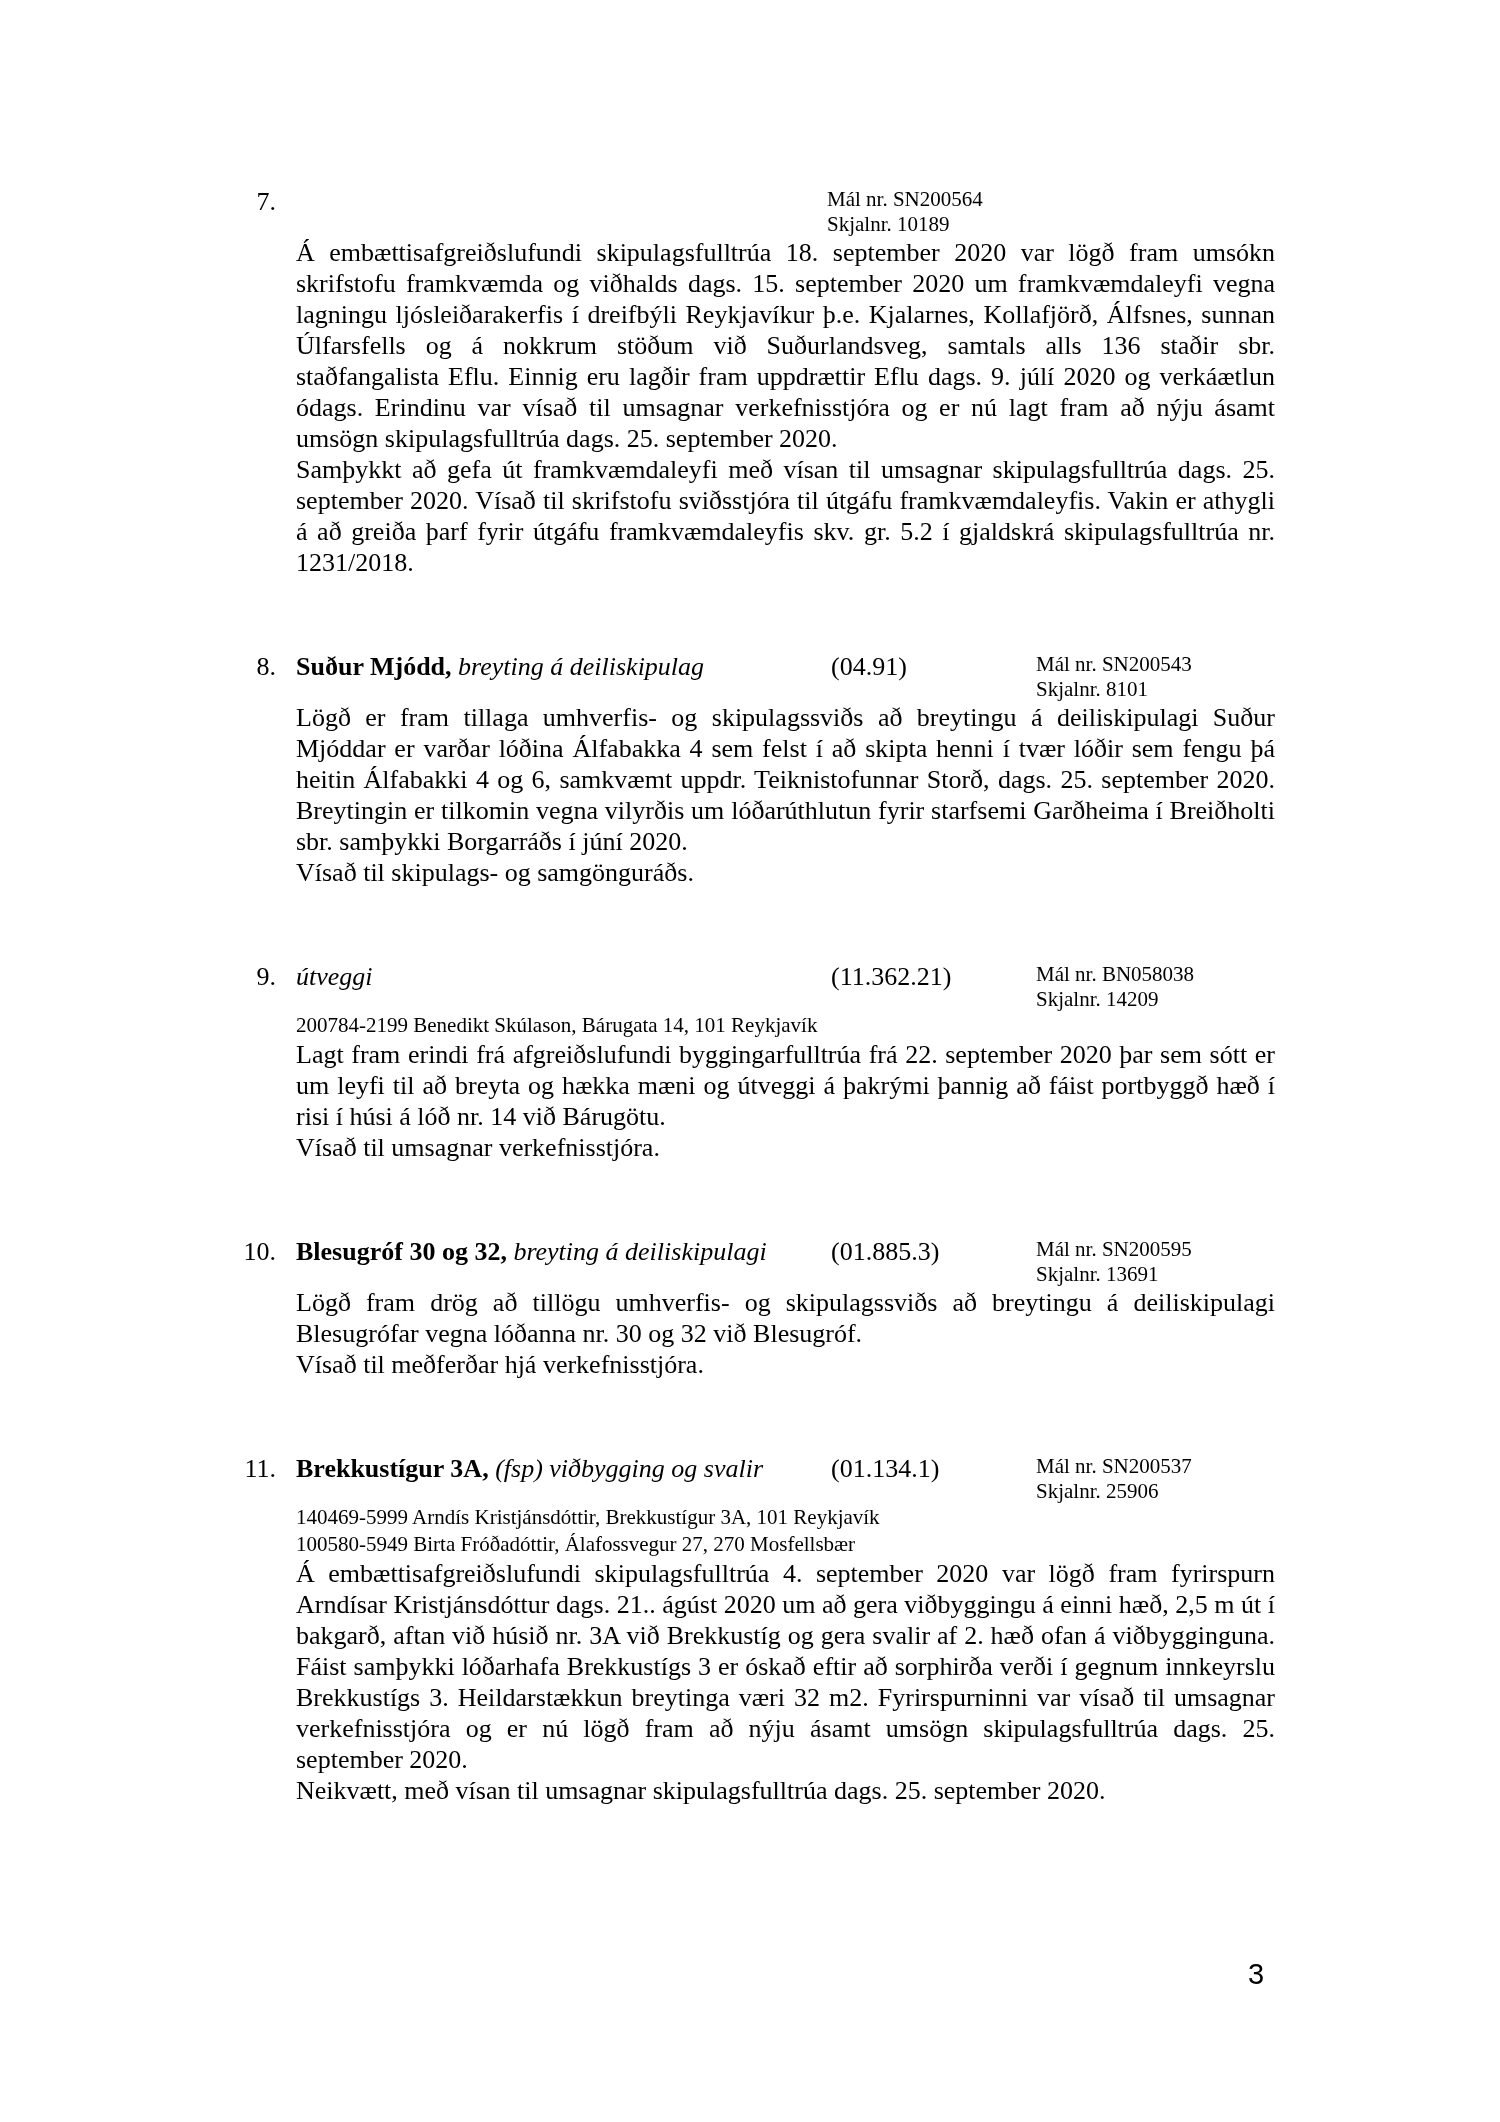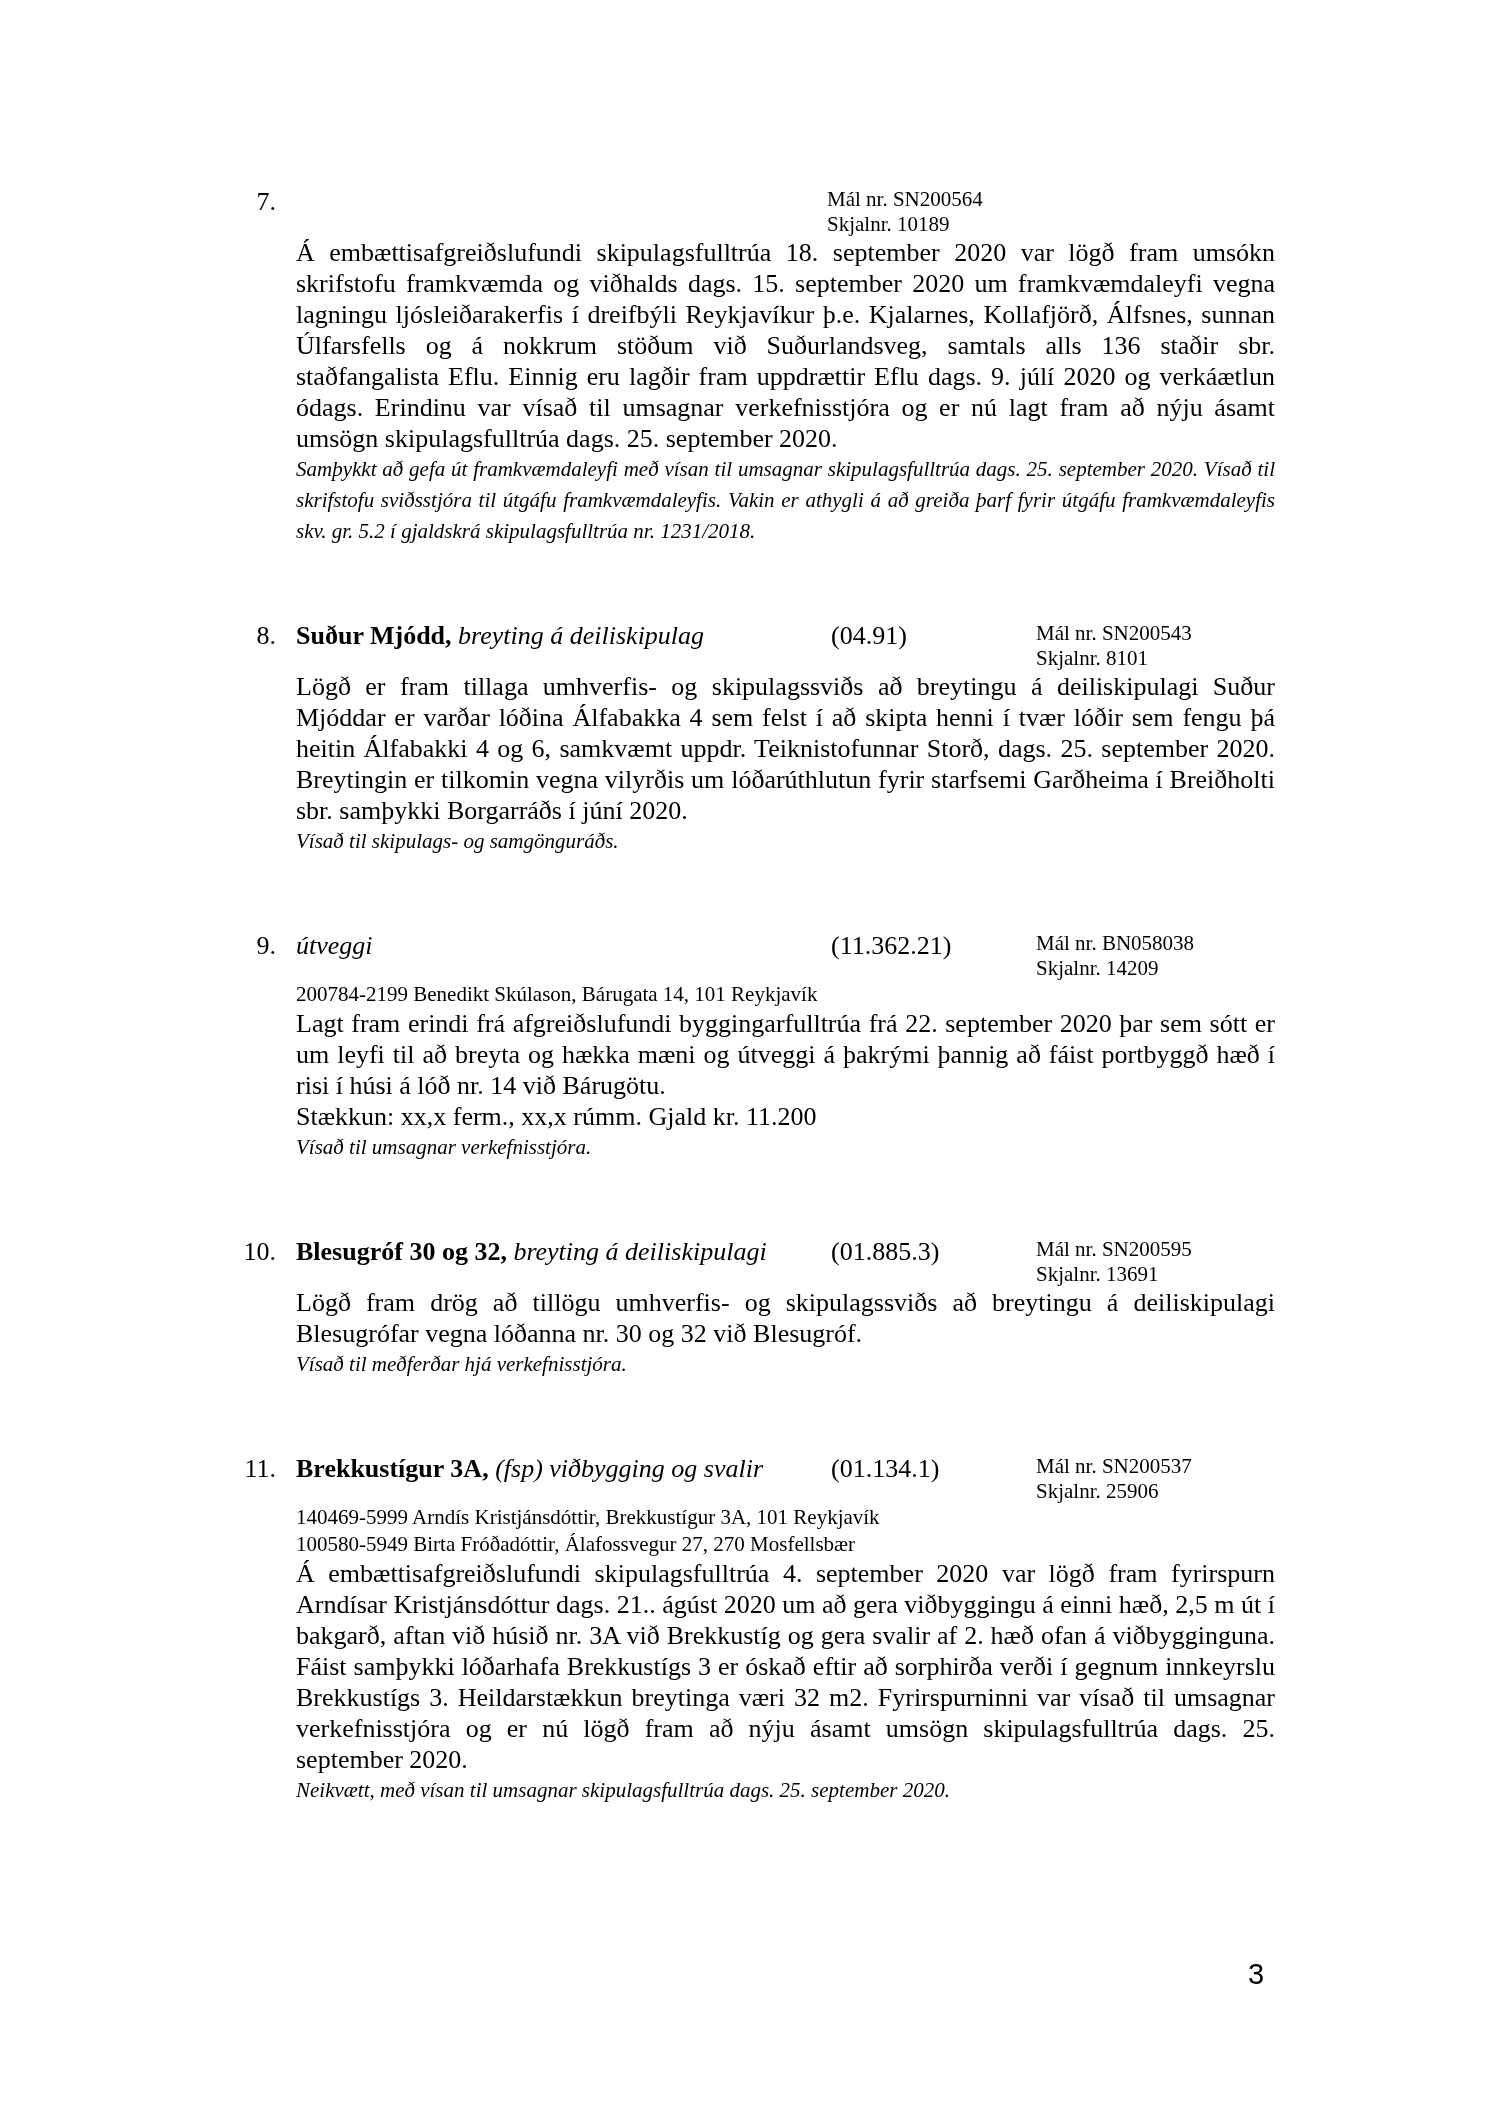--- a/index.html
+++ b/index.html
@@ -67,24 +67,23 @@
     text-align: justify;
   }
   .note-line {
     margin: 0 0 0 53px;
     font-size: 26px;
     line-height: 31px;
     text-align: left;
   }
   .decision {
     margin: 0 0 0 53px;
-    font-size: 21px;
+    font-size: 26px;
     line-height: 31px;
     text-align: justify;
-    font-style: italic;
   }
   .page-number {
     position: absolute;
     left: 1248px;
     top: 1958px;
     font-family: "Liberation Sans", sans-serif;
     font-size: 29px;
   }
 </style>
 </head>
@@ -128,21 +127,20 @@
           <div class="codecol">(11.362.21)</div>
           <div class="metacol">
             <div>Mál nr. BN058038</div>
             <div>Skjalnr. 14209</div>
           </div>
         </div>
         <div class="parties">
           <div>200784-2199 Benedikt Skúlason, Bárugata 14, 101 Reykjavík</div>
         </div>
         <p class="body-par">Lagt fram erindi frá afgreiðslufundi byggingarfulltrúa frá 22. september 2020 þar sem sótt er um leyfi til að breyta og hækka mæni og útveggi á þakrými þannig að fáist portbyggð hæð í risi í húsi á lóð nr. 14 við Bárugötu.</p>
-        <p class="note-line">Stækkun: xx,x ferm., xx,x rúmm. Gjald kr. 11.200</p>
         <p class="decision">Vísað til umsagnar verkefnisstjóra.</p>
       </section>
       <section class="item">
         <div class="item-header">
           <div class="num">10.</div>
           <div class="titlecol">
             <div class="tline"><span class="run-b">Blesugróf 30 og 32, </span><span class="run-i">breyting á deiliskipulagi</span></div>
           </div>
           <div class="codecol">(01.885.3)</div>
           <div class="metacol">

